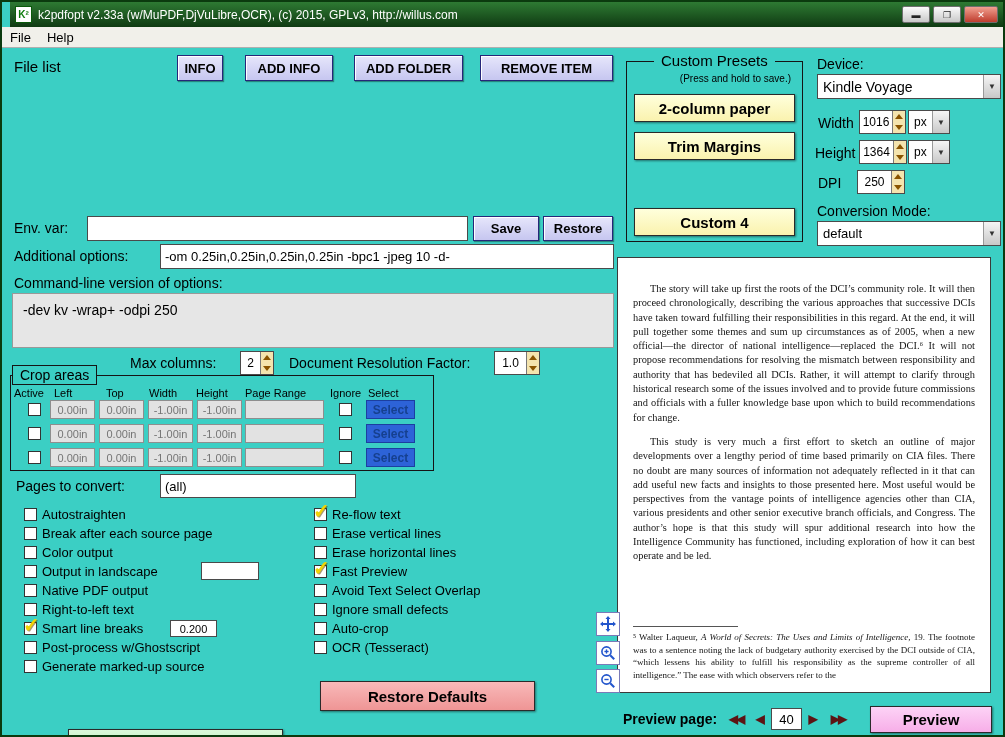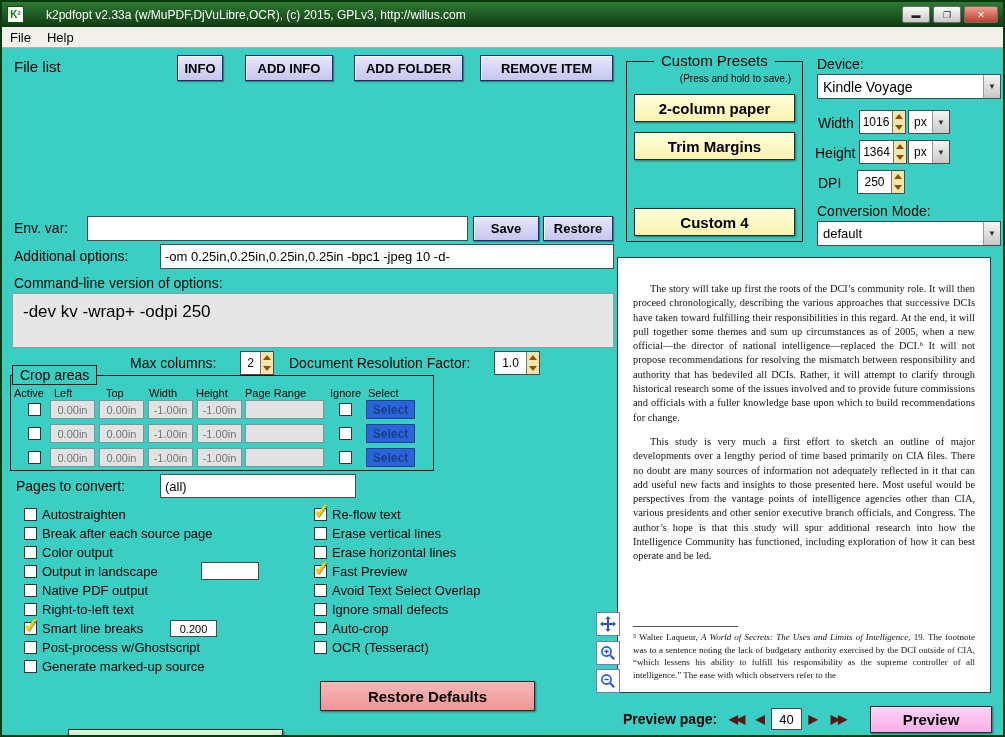--- a/index.html
+++ b/index.html
@@ -4,21 +4,21 @@
 <style>
   * { margin:0; padding:0; box-sizing:border-box; }
   html,body { background:#666; }
   body { font-family:"Liberation Sans", sans-serif; }
 
   .window { position:relative; width:1005px; height:737px; background:#3BCFC4;
             border:2px solid #0B3A0E; overflow:hidden; }
 
   
   .titlebar { height:25px; background:linear-gradient(180deg,#2E7A33,#0F3A12);
-              display:flex; align-items:center; padding:0 5px; gap:22px; }
+              display:flex; align-items:center; padding:0 5px; gap:6px;margin-left:8px; }
   .app-icon { width:17px; height:17px; background:#fff; border:1px solid #0A5A0A;
               color:#0A7A0A; font-size:10px; font-weight:bold; display:flex;
               align-items:center; justify-content:center; flex:0 0 auto; }
   .title-text { color:#fff; font-size:12px; flex:1; white-space:nowrap; overflow:hidden; }
   .win-controls { display:flex; gap:3px; }
   .winbtn { width:28px; height:17px; border:1px solid #6E6E6E; border-radius:2px;
             background:linear-gradient(180deg,#FBFBFB,#C9C9C9); display:flex;
             align-items:center; justify-content:center; font-size:9px; color:#222; cursor:pointer; }
   .winbtn.close { width:34px; background:linear-gradient(180deg,#F2A090,#BE3C2D); color:#fff; }
 
@@ -40,21 +40,21 @@
   .yellow { background:linear-gradient(180deg,#FFFFDC,#FAF2AE); }
   .green  { background:linear-gradient(180deg,#D9F8D9,#B6ECB6);margin-top:48px; }
   .salmon { background:linear-gradient(180deg,#F8B9B9,#EF9595); }
   .magenta{ background:linear-gradient(180deg,#FDD3F6,#F7AEE8); }
 
   .input { position:absolute; background:#fff; border:1px solid #4A4A4A;
            font-family:inherit; font-size:13px; padding:0 4px; color:#000; }
   .filelist { position:absolute; background:#fff; border:1px solid #4A4A4A; overflow:hidden; }
   .file-item { font-size:13px; padding:3px 5px; white-space:nowrap; }
   .graybox { position:absolute; background:#E6E6E6; border:1px solid #999;
-             font-size:17px; padding:8px 10px; color:#000; }
+             font-size:14px; padding:8px 10px; color:#000; }
   .groupbox { position:absolute; border:1px solid #151515; }
   .crop-title { position:absolute; border:1px solid #151515; background:#3BCFC4;
                 padding:1px 7px; font-size:14px; z-index:2; }
   .crop-h { position:absolute; font-size:11px; color:#000; white-space:nowrap; }
   .crop-in { position:absolute; background:#E2E2E2; border:1px solid #8E8E8E;
              color:#757575; font-size:11px; text-align:center; font-family:inherit; }
   .btn-select { position:absolute; background:#2D63D8; border:1px solid #1C3FA0;
                 color:#16408F; font-size:12px; font-weight:bold; font-family:inherit; cursor:default; }
 
   .cb { position:absolute; width:13px; height:13px; background:#fff; border:1px solid #333; cursor:pointer; }

